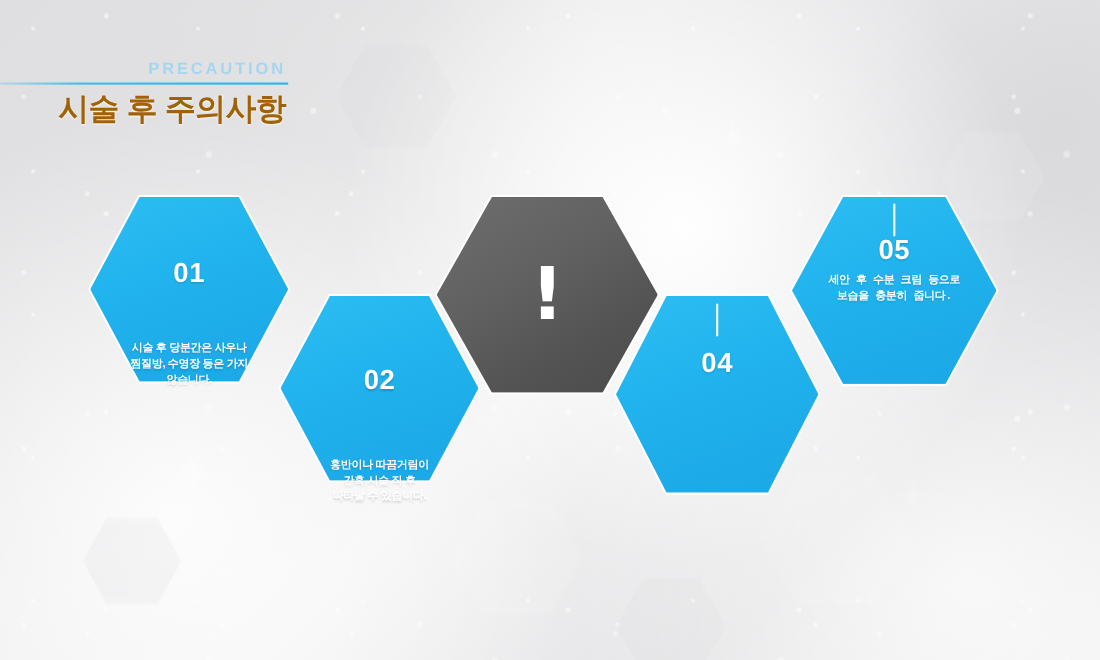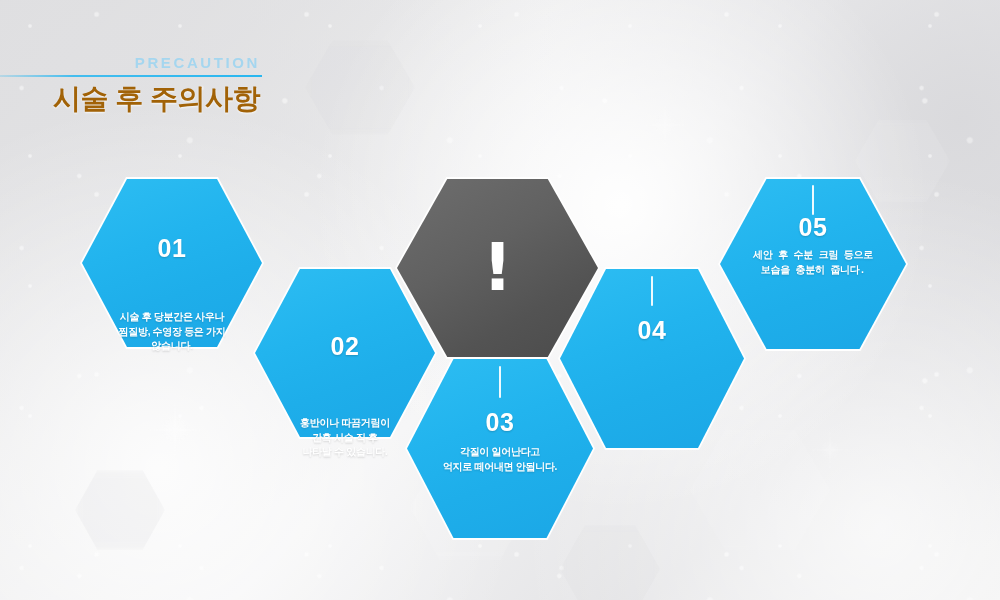--- a/index.html
+++ b/index.html
@@ -207,30 +207,20 @@
   </div>
 
   <div class="hex dark" style="left:395px; top:177px; width:205px; height:182px;">
     <div class="hex-shell"></div>
     <div class="hex-face"></div>
     <div class="hex-content" style="justify-content:center;">
       <div class="bang">!</div>
     </div>
   </div>
 
-  <div class="hex" style="left:405px; top:357px; width:190px; height:183px;">
-    <div class="hex-shell"></div>
-    <div class="hex-face"></div>
-    <div class="hex-content" style="padding-top:9px;">
-      <div class="tick" style="height:32px;"></div>
-      <div class="hex-num" style="margin-top:12px;">03</div>
-      <div class="hex-body" style="margin-top:10px; width:172px;">각질이 일어난다고
-억지로 떼어내면 안됩니다.</div>
-    </div>
-  </div>
 
   <div class="hex" style="left:558px; top:267px; width:188px; height:183px;">
     <div class="hex-shell"></div>
     <div class="hex-face"></div>
     <div class="hex-content" style="padding-top:9px;text-align:right;">
       <div class="tick" style="height:30px;"></div>
       <div class="hex-num" style="margin-top:12px;">04</div>
     </div>
   </div>
 

